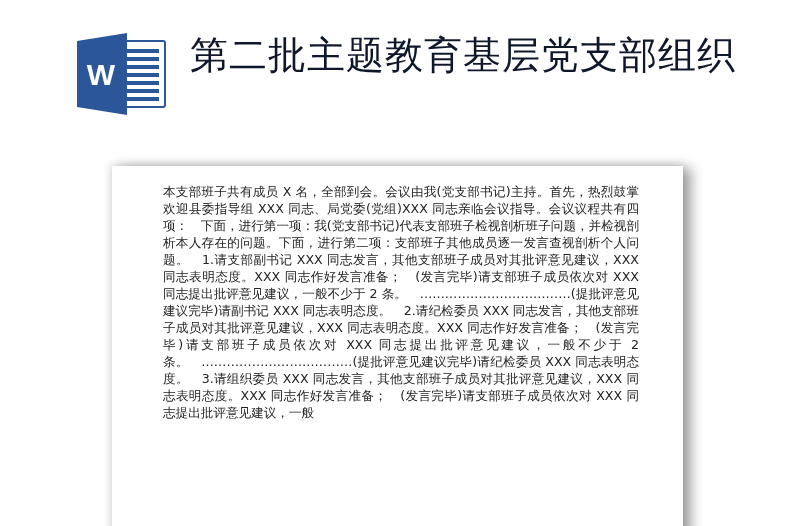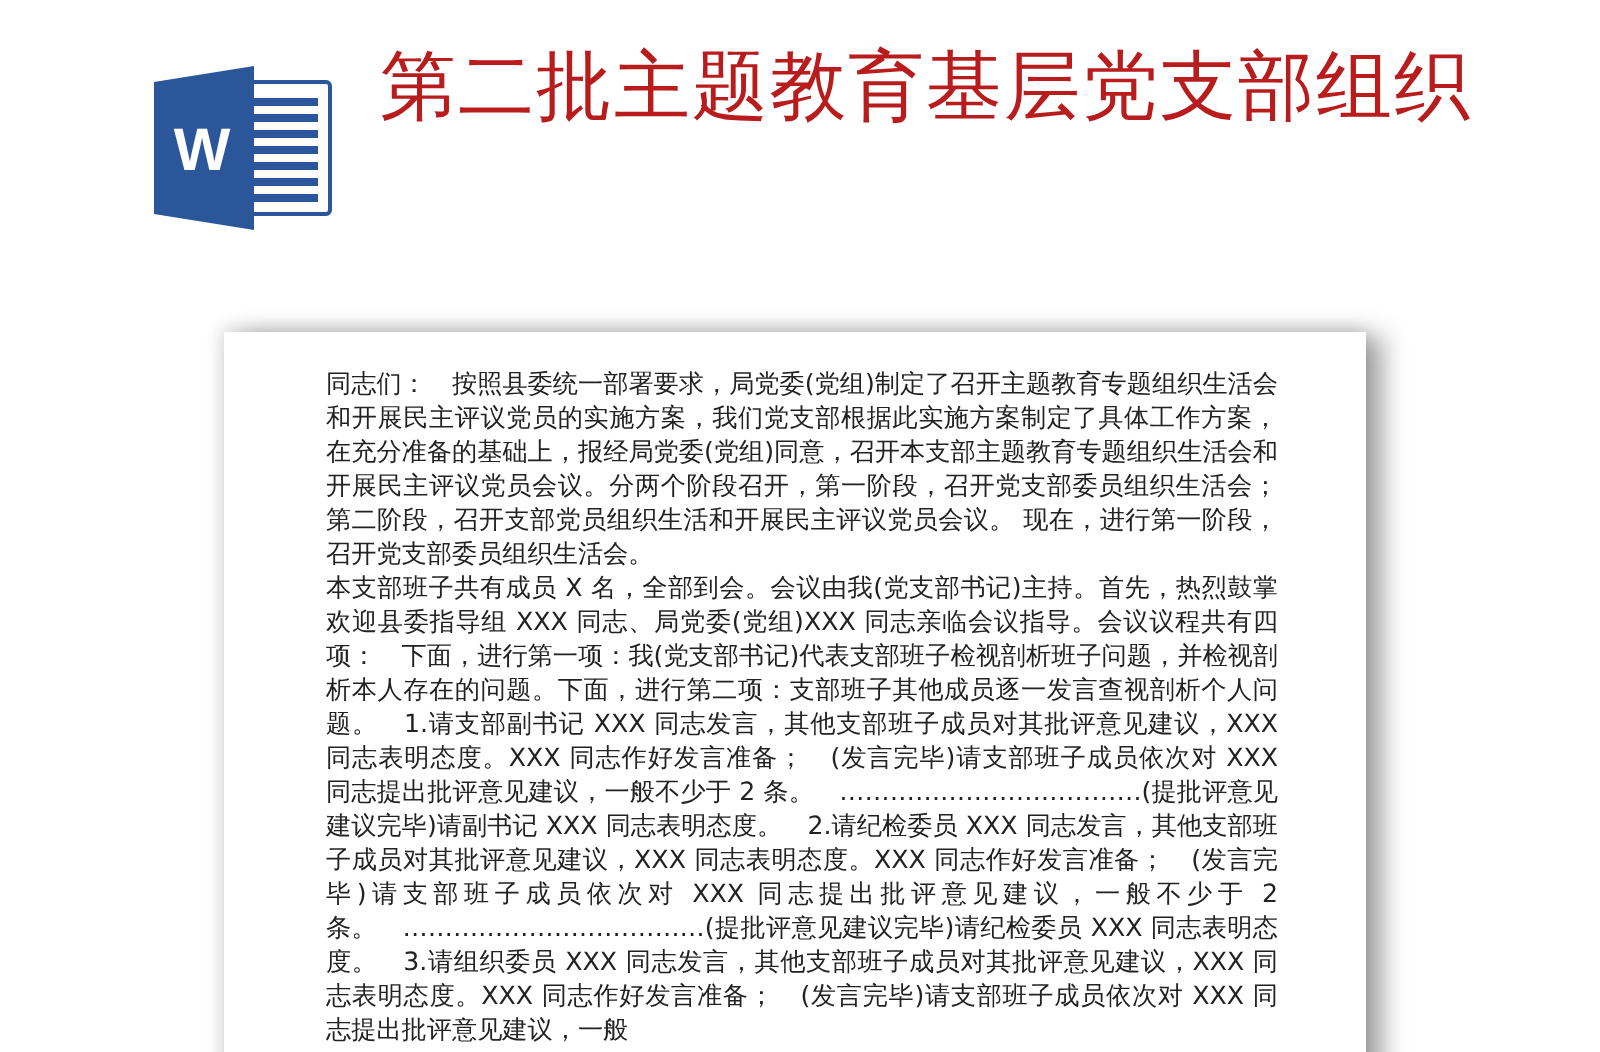--- a/index.html
+++ b/index.html
@@ -5,22 +5,22 @@
   html, body { margin: 0; padding: 0; }
   body {
     width: 800px; height: 526px; overflow: hidden;
     background: #ffffff;
     position: relative;
     font-family: "DejaVu Sans", "Liberation Sans", sans-serif;
   }
   .header { position: absolute; left: 0; top: 0; width: 800px; height: 140px; }
   .word-icon { position: absolute; left: 77px; top: 33px; width: 90px; height: 82px; }
   .title {
-    position: absolute; left: 190px; top: 20px; width: 560px;
-    font-size: 38px; line-height: 47px; color: #b91c1c;
+    position: absolute; left: 190px; top: 32px; width: 560px;
+    font-size: 38px; line-height: 47px; color: #0f172a;
     letter-spacing: 1px; font-weight: 500;
   }
   .title-line { display: block; white-space: nowrap; }
   .paper {
     position: absolute; left: 112px; top: 166px; width: 571px; height: 400px;
     background: #fff;
     box-shadow: 8px 2px 12px rgba(0,0,0,0.38), -2px -2px 8px rgba(0,0,0,0.12);
   }
   .paper-body {
     position: absolute; left: 51px; top: 17px; width: 476px;
@@ -48,16 +48,15 @@
     <text x="24" y="52" text-anchor="middle" font-family="Liberation Sans, sans-serif" font-size="30" font-weight="bold" fill="#ffffff">W</text>
   </svg>
 
   <div class="title">
     <span class="title-line">第二批主题教育基层党支部组织</span>
   </div>
 </div>
 
 <div class="paper">
   <div class="paper-body">
-    <p class="para">同志们：　按照县委统一部署要求，局党委(党组)制定了召开主题教育专题组织生活会和开展民主评议党员的实施方案，我们党支部根据此实施方案制定了具体工作方案，在充分准备的基础上，报经局党委(党组)同意，召开本支部主题教育专题组织生活会和开展民主评议党员会议。分两个阶段召开，第一阶段，召开党支部委员组织生活会；第二阶段，召开支部党员组织生活和开展民主评议党员会议。 现在，进行第一阶段，召开党支部委员组织生活会。</p>
     <p class="para">本支部班子共有成员 X 名，全部到会。会议由我(党支部书记)主持。首先，热烈鼓掌欢迎县委指导组 XXX 同志、局党委(党组)XXX 同志亲临会议指导。会议议程共有四项：　下面，进行第一项：我(党支部书记)代表支部班子检视剖析班子问题，并检视剖析本人存在的问题。下面，进行第二项：支部班子其他成员逐一发言查视剖析个人问题。　1.请支部副书记 XXX 同志发言，其他支部班子成员对其批评意见建议，XXX 同志表明态度。XXX 同志作好发言准备；　(发言完毕)请支部班子成员依次对 XXX 同志提出批评意见建议，一般不少于 2 条。　………………………………(提批评意见建议完毕)请副书记 XXX 同志表明态度。　2.请纪检委员 XXX 同志发言，其他支部班子成员对其批评意见建议，XXX 同志表明态度。XXX 同志作好发言准备；　(发言完毕)请支部班子成员依次对 XXX 同志提出批评意见建议，一般不少于 2 条。　………………………………(提批评意见建议完毕)请纪检委员 XXX 同志表明态度。　3.请组织委员 XXX 同志发言，其他支部班子成员对其批评意见建议，XXX 同志表明态度。XXX 同志作好发言准备；　(发言完毕)请支部班子成员依次对 XXX 同志提出批评意见建议，一般</p>
   </div>
 </div>
 
 </body></html>

